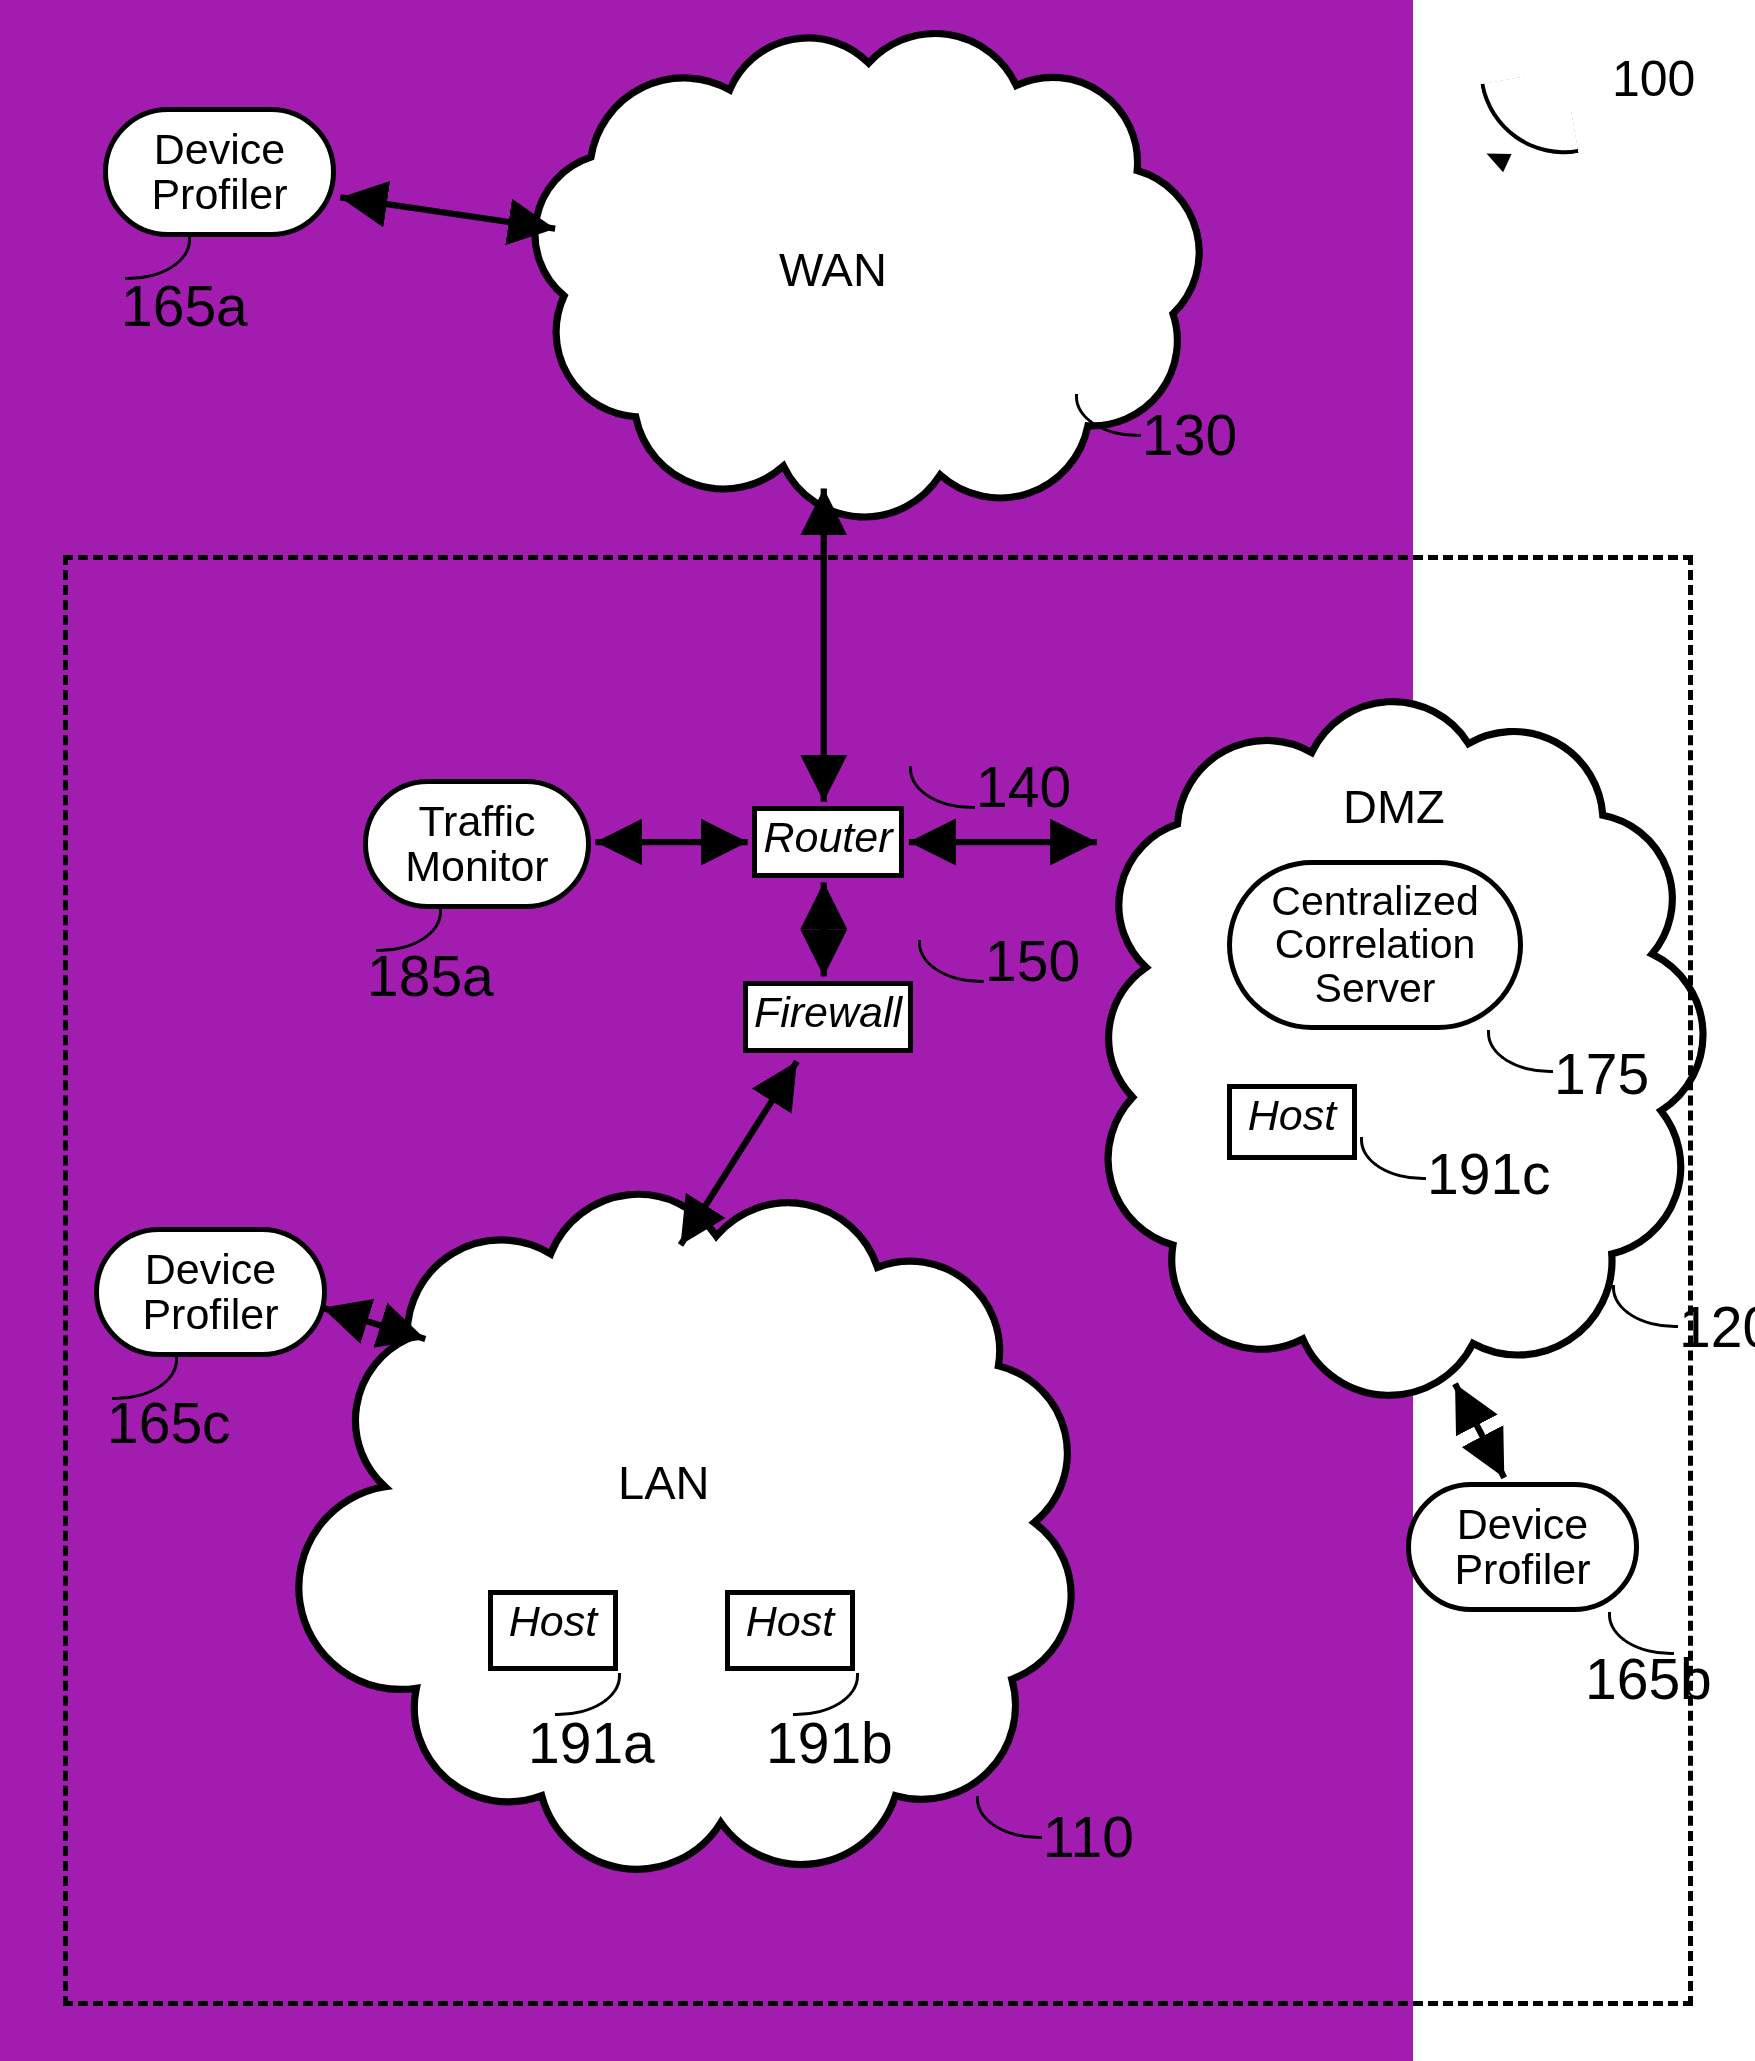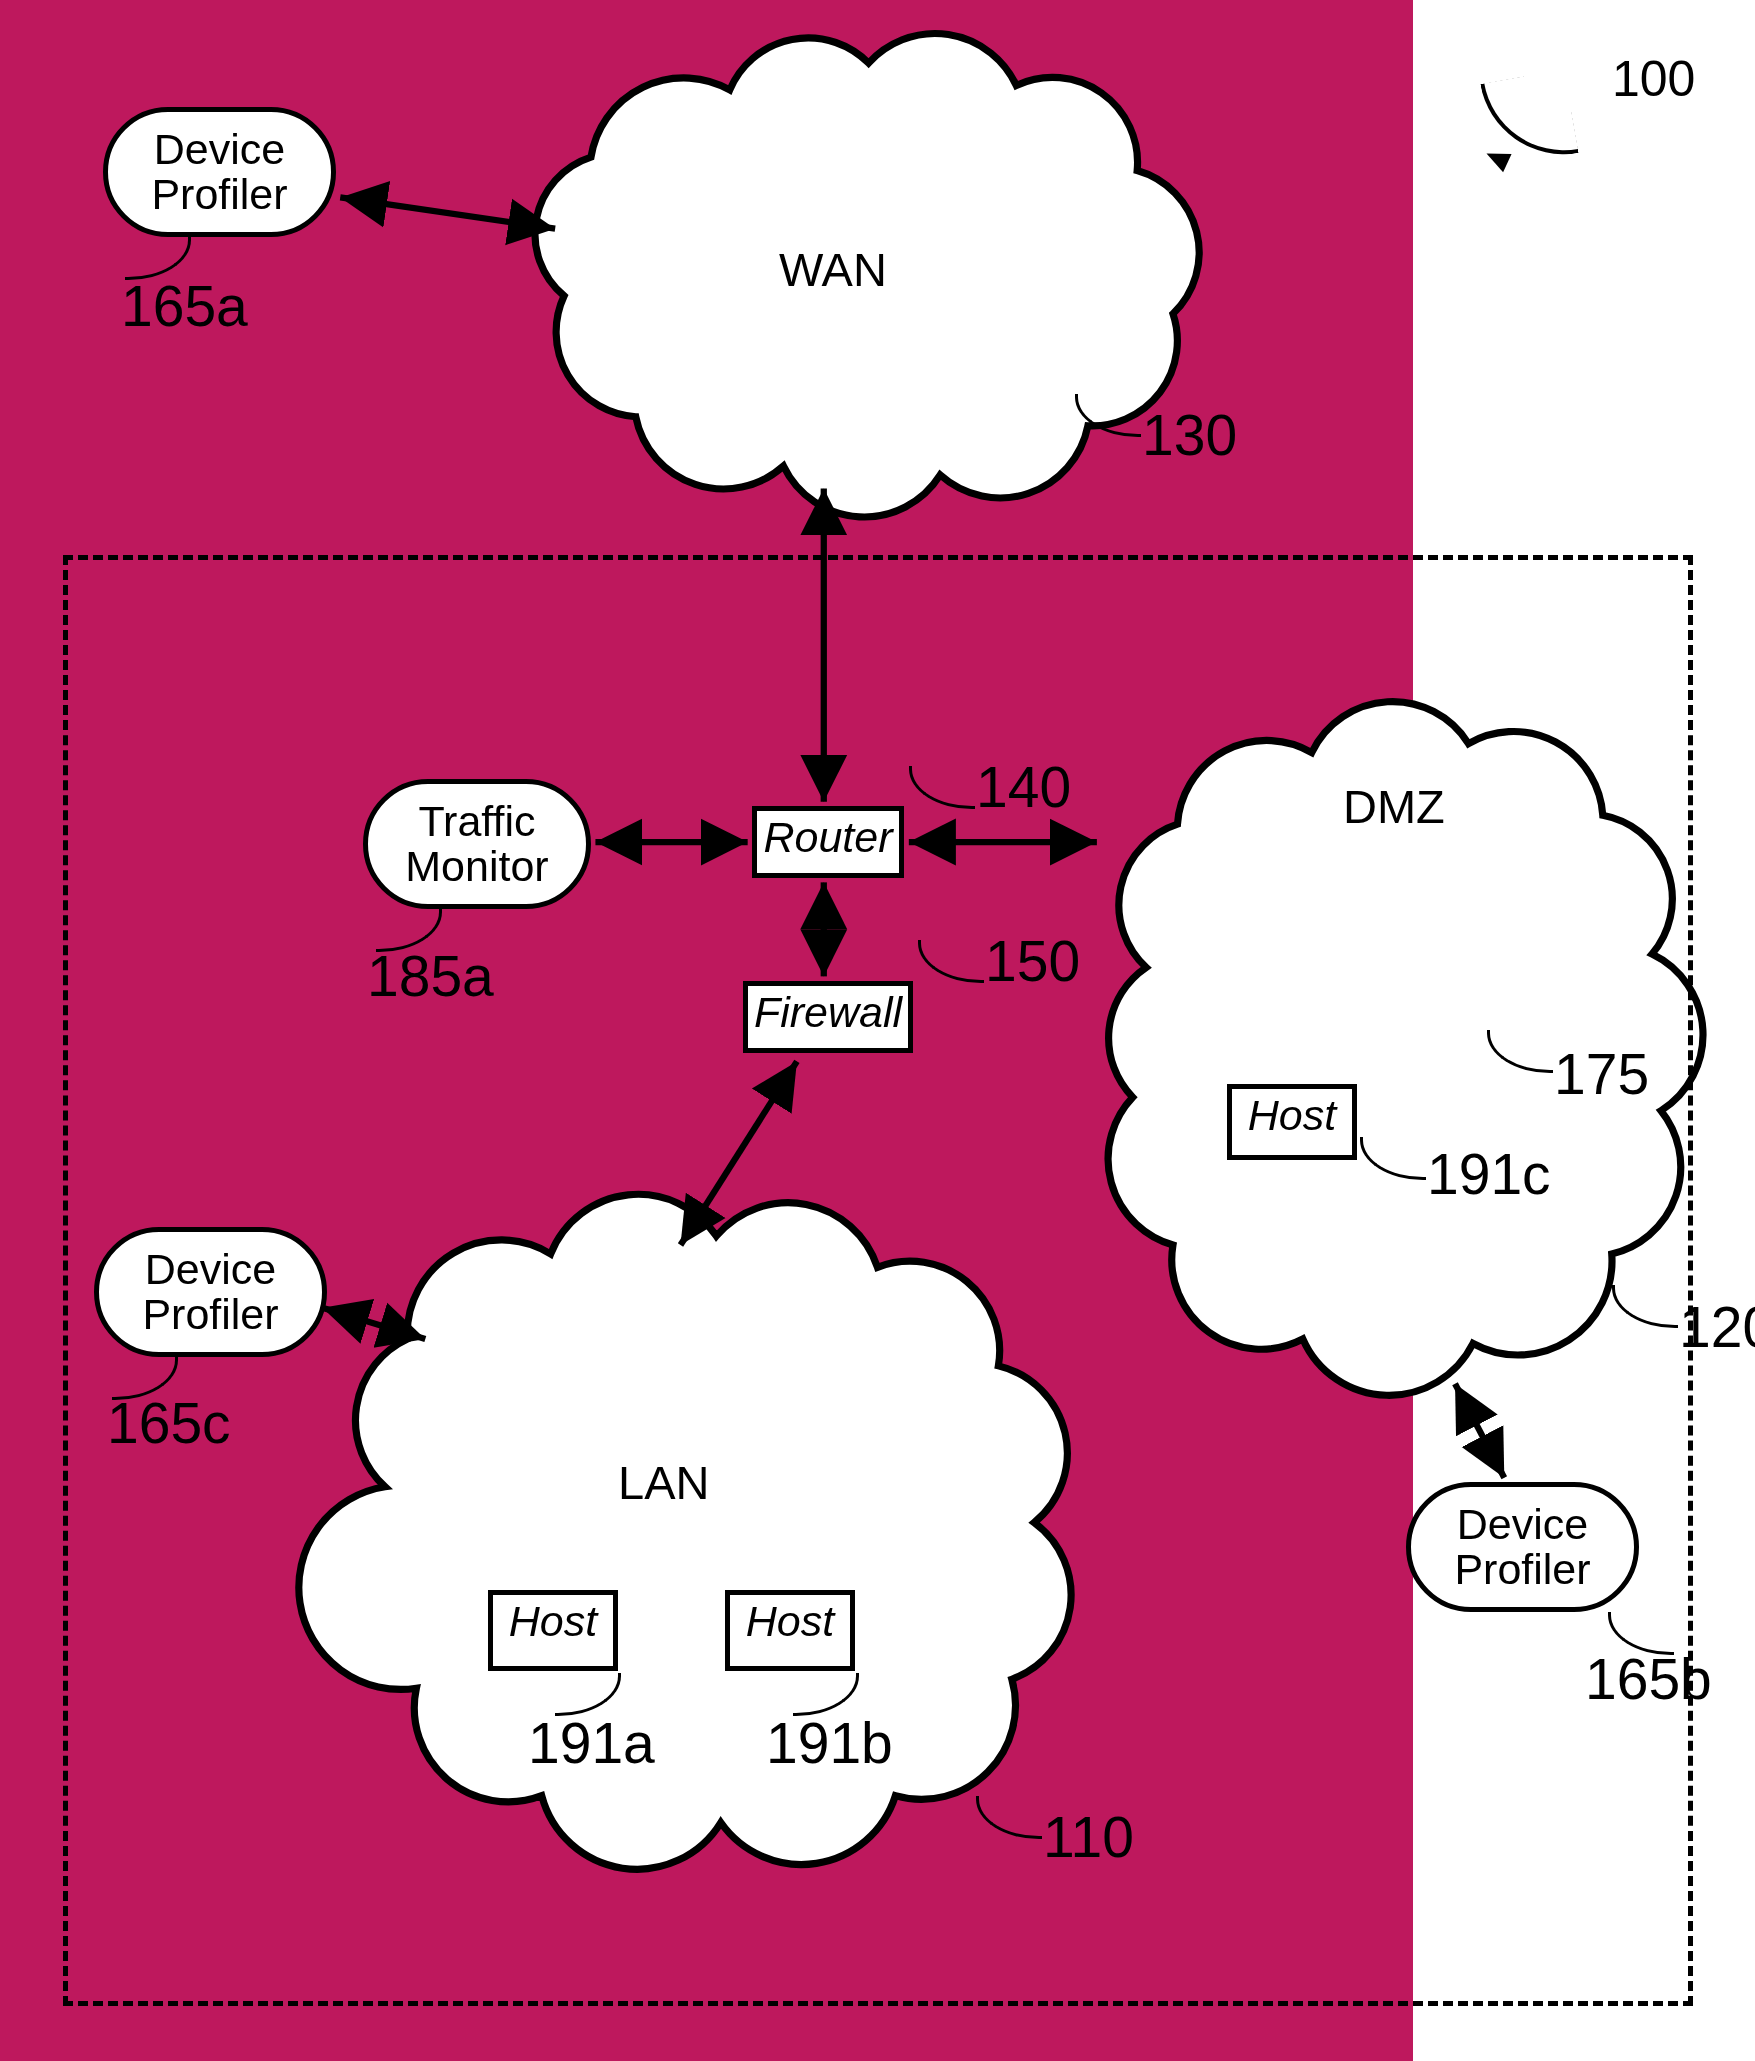--- a/index.html
+++ b/index.html
@@ -7,21 +7,21 @@
     padding: 0;
     background: #fff;
     font-family: "Arial Narrow", Arial, Helvetica, sans-serif;
     font-stretch: condensed;
     color: #000;
   }
   #stage {
     position: relative;
     width: 1413px;
     height: 2062px;
-    background: #be185d;
+    background: #a21caf;
   }
 
   
 
   .pill {
     position: absolute;
     border: 5.4px solid #000;
     border-radius: 895px;
     background: #fff;
     display: flex;
@@ -215,20 +215,25 @@
   <span class="plain-label" style="left:976px; top:759px;">140</span>
 
   <div class="boxnode" style="left:743px; top:981px; width:170px; height:72px;">
     <span>Firewall</span>
   </div>
   <div class="ref-leader" style="left:918px; top:940px;"></div>
   <span class="plain-label" style="left:985px; top:933px;">150</span>
 
   <span class="cloud-label" style="left:1343px; top:779px;">DMZ</span>
 
+  <div class="pill" style="left:1227px; top:860px; width:296px; height:170px; font-size:41px;">
+    <span style="white-space:pre-line;">Centralized
+Correlation
+Server</span>
+  </div>
   <div class="ref-leader" style="left:1487px; top:1030px;"></div>
   <span class="plain-label" style="left:1554px; top:1046px;">175</span>
 
   <div class="boxnode" style="left:1227px; top:1084px; width:130px; height:76px;">
     <span>Host</span>
   </div>
   <div class="ref-leader" style="left:1360px; top:1137px;"></div>
   <span class="plain-label" style="left:1427px; top:1146px;">191c</span>
 
   <div class="ref-leader" style="left:1612px; top:1285px;"></div>

